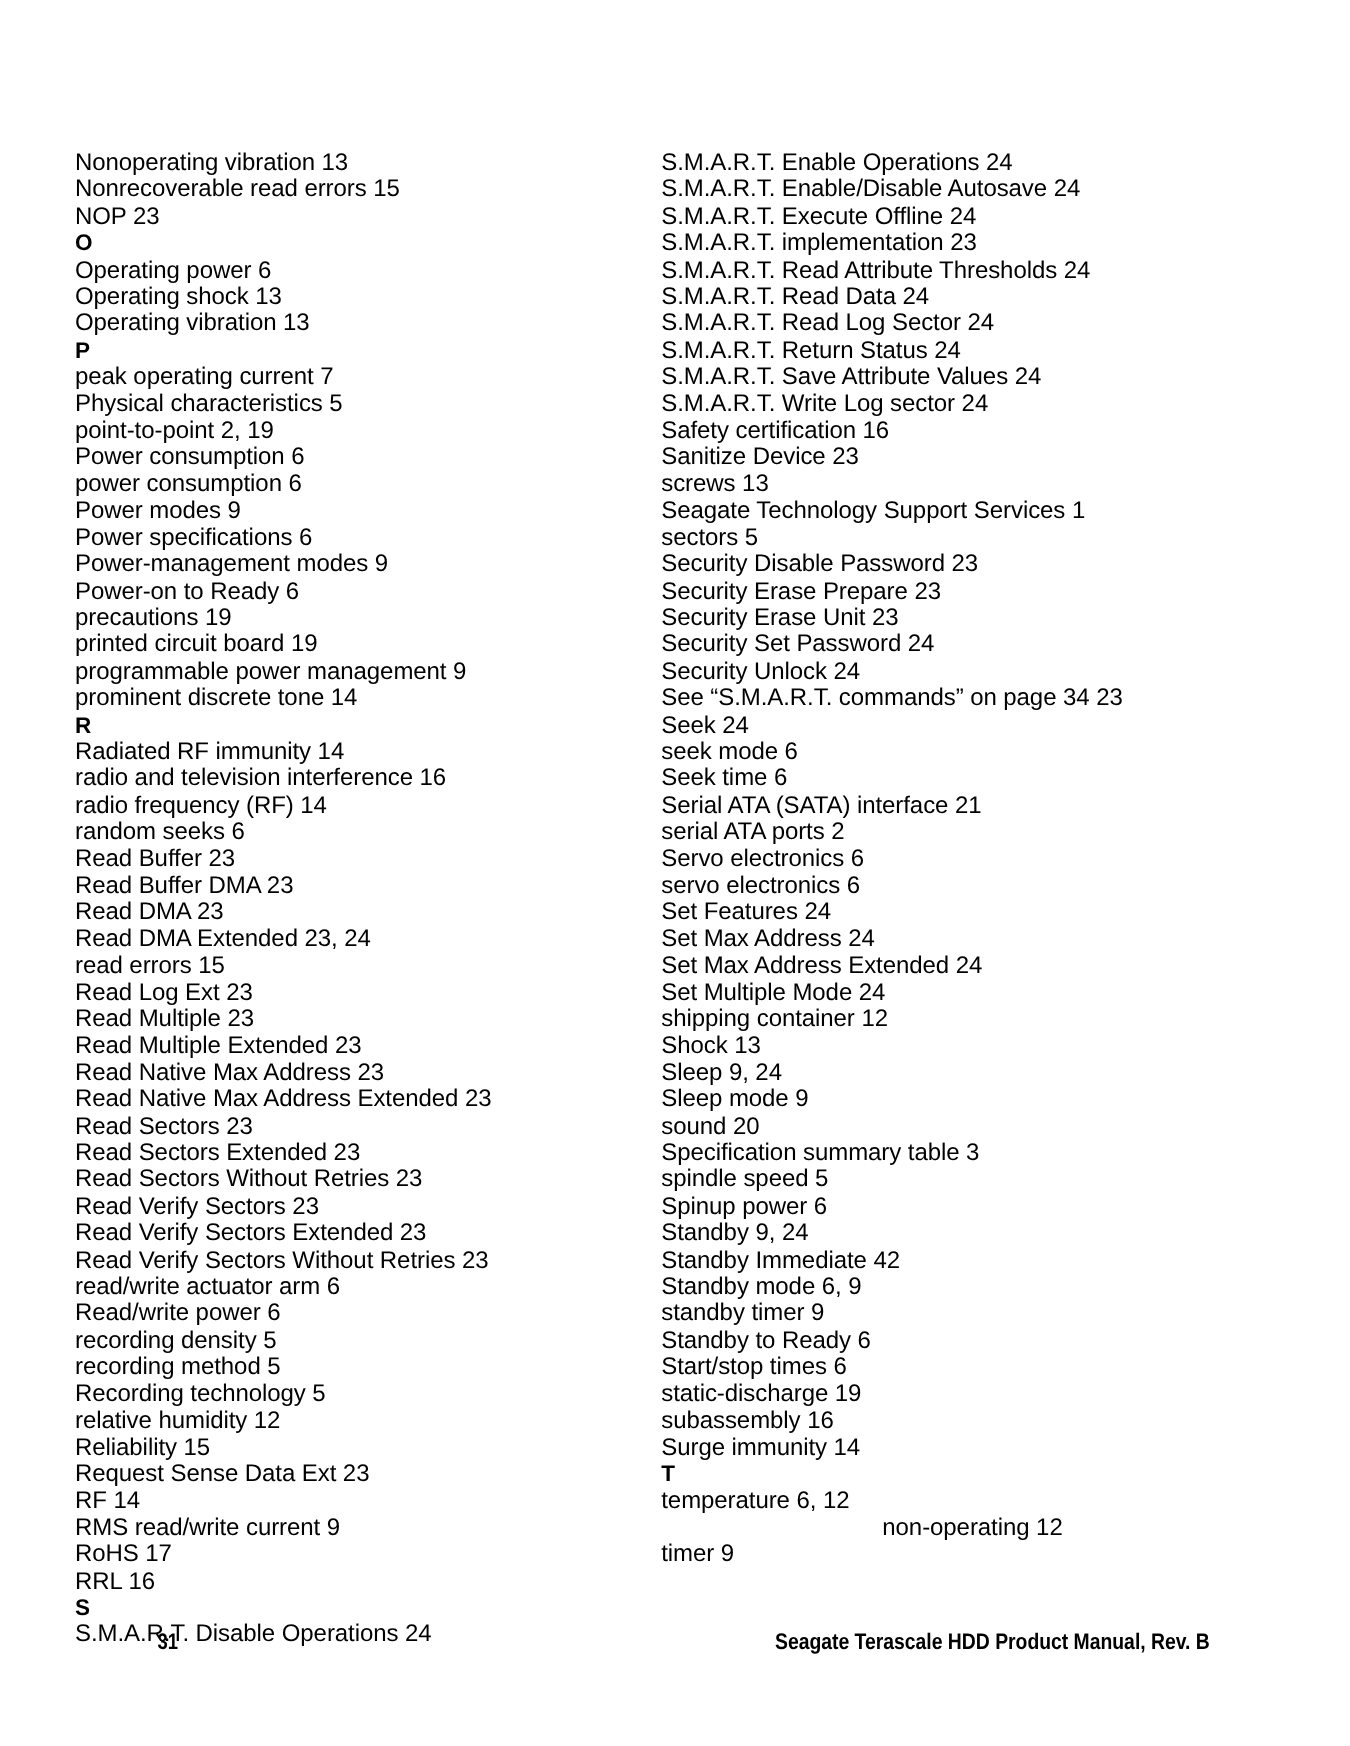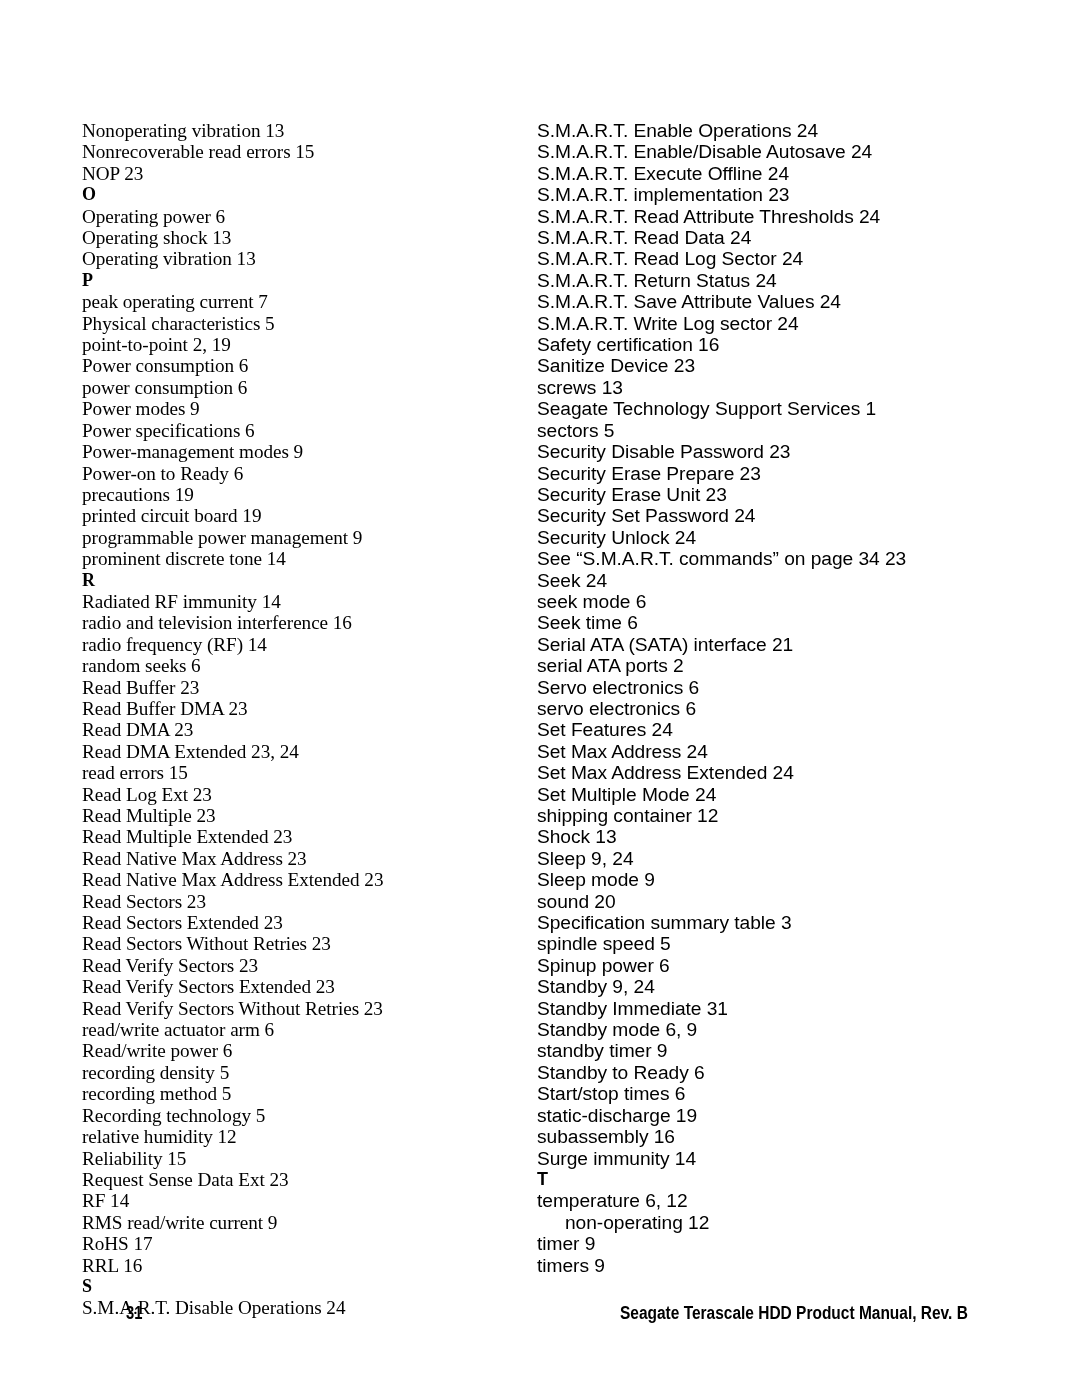--- a/index.html
+++ b/index.html
@@ -25,40 +25,40 @@
     display: flex;
     flex-direction: row;
     align-items: flex-start;
   }
   .column {
     display: flex;
     flex-direction: column;
   }
   .column-left {
     width: 455px;
-    margin-left: 82px;
-    font-family: Liberation Serif, serif;
+    margin-left: 60px;
   }
   .column-right {
     width: 470px;
-    margin-left: 0;
+    margin-left: 14px;
   }
   .entry {
     font-size: 19.2px;
     line-height: 21.4px;
     letter-spacing: -0.05px;
     white-space: nowrap;
     font-weight: normal;
   }
   .entry.letter {
     font-weight: bold;
     font-size: 18px;
   }
   .entry.sub {
     padding-left: 28px;
+    text-align: center;
   }
   .footer {
     position: absolute;
     left: 0;
     top: 1303px;
     width: 1080px;
     height: 30px;
   }
   .footer-page-number {
     position: absolute;
@@ -182,33 +182,32 @@
         <div class="entry">Set Multiple Mode 24</div>
         <div class="entry">shipping container 12</div>
         <div class="entry">Shock 13</div>
         <div class="entry">Sleep 9, 24</div>
         <div class="entry">Sleep mode 9</div>
         <div class="entry">sound 20</div>
         <div class="entry">Specification summary table 3</div>
         <div class="entry">spindle speed 5</div>
         <div class="entry">Spinup power 6</div>
         <div class="entry">Standby 9, 24</div>
-        <div class="entry">Standby Immediate 31</div>
+        <div class="entry">Standby Immediate 42</div>
         <div class="entry">Standby mode 6, 9</div>
         <div class="entry">standby timer 9</div>
         <div class="entry">Standby to Ready 6</div>
         <div class="entry">Start/stop times 6</div>
         <div class="entry">static-discharge 19</div>
         <div class="entry">subassembly 16</div>
         <div class="entry">Surge immunity 14</div>
         <div class="entry letter">T</div>
         <div class="entry">temperature 6, 12</div>
         <div class="entry sub">non-operating 12</div>
         <div class="entry">timer 9</div>
-        <div class="entry">timers 9</div>
       </div>
   </div>
 
   <div class="footer">
     <div class="footer-page-number">31</div>
     <div class="footer-title">Seagate Terascale HDD Product Manual, Rev. B</div>
   </div>
 
 </div>
 

